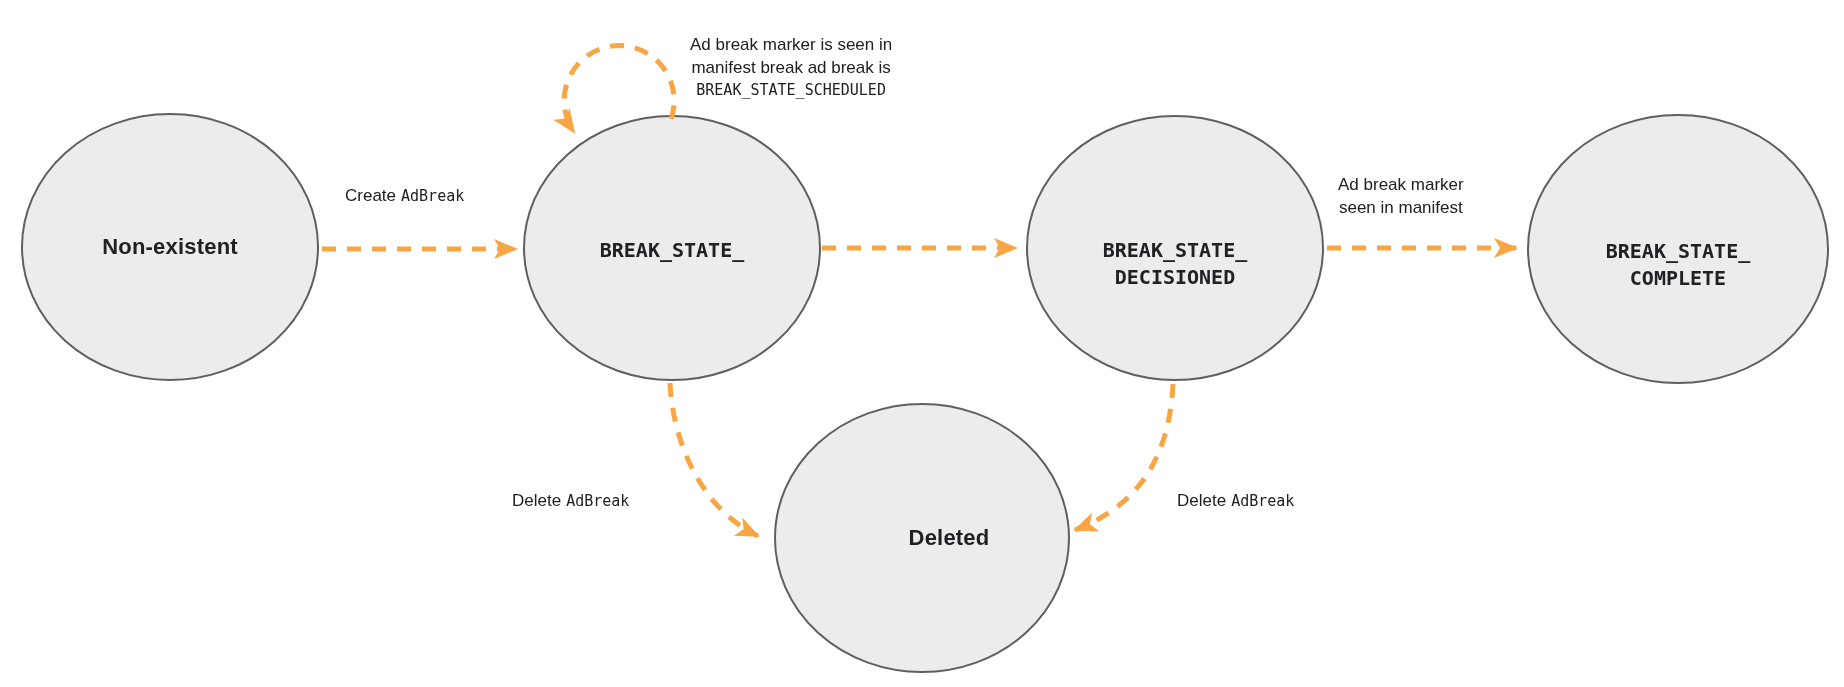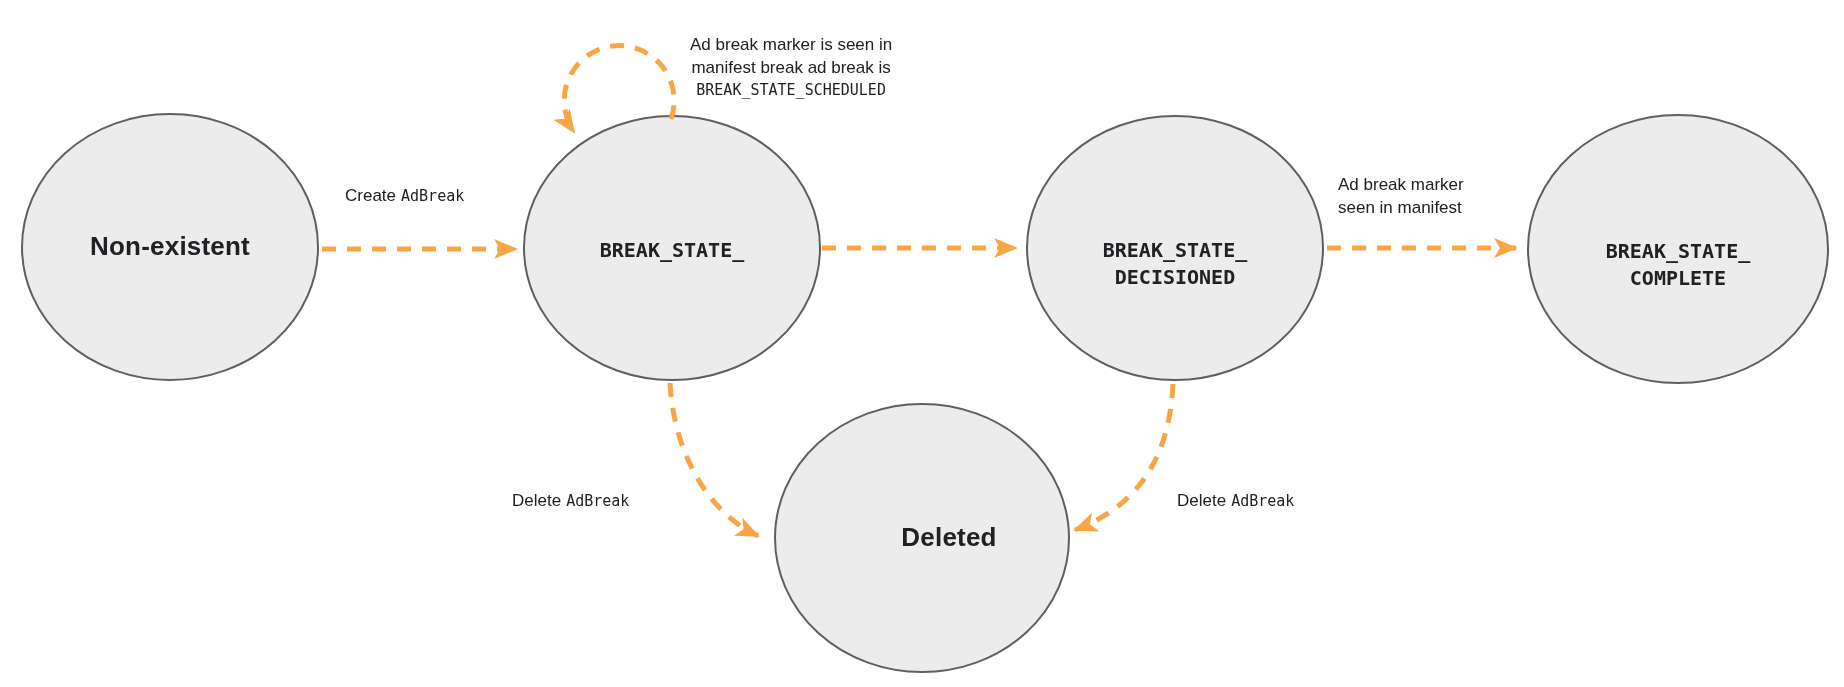--- a/index.html
+++ b/index.html
@@ -18,21 +18,21 @@
   }
   .edge {
     fill:none;
     stroke:var(--arrow,#F8A543);
     stroke-width:5;
     stroke-dasharray:14 11;
   }
   .ah { fill:var(--arrow,#F8A543); stroke:none; }
   .node-label {
     position:absolute; text-align:center; font-weight:bold;
-    font-size:26px; line-height:27px; letter-spacing:.2px;
+    font-size:22px; line-height:27px; letter-spacing:.2px;
     white-space:nowrap;
   }
   .node-label.mono {
     font-family:"DejaVu Sans Mono", monospace;
     font-size:20px; letter-spacing:0;margin-top:16px;
   }
   .edge-label {
     position:absolute; font-size:17px; line-height:23px;
     white-space:nowrap; color:var(--text,#202124);
   }
@@ -90,21 +90,21 @@
     <span class="seg-sans">Create</span><span class="mono-inline">AdBreak</span>
   </div>
 
   <div class="edge-label" style="left:690px; top:33px;text-align:center;">
     <div>Ad break marker is seen in</div>
     <div>manifest break ad break is</div>
     <div class="mono-line">BREAK_STATE_SCHEDULED</div>
   </div>
 
 
-  <div class="edge-label" style="left:1338px; top:173px;">
+  <div class="edge-label" style="left:1338px; top:173px;text-align:center;">
     <div>Ad break marker</div>
     <div>seen in manifest</div>
   </div>
 
   <div class="edge-label" style="left:512px; top:489px;">
     <span class="seg-sans">Delete</span><span class="mono-inline">AdBreak</span>
   </div>
 
   <div class="edge-label" style="left:1177px; top:489px;">
     <span class="seg-sans">Delete</span><span class="mono-inline">AdBreak</span>

